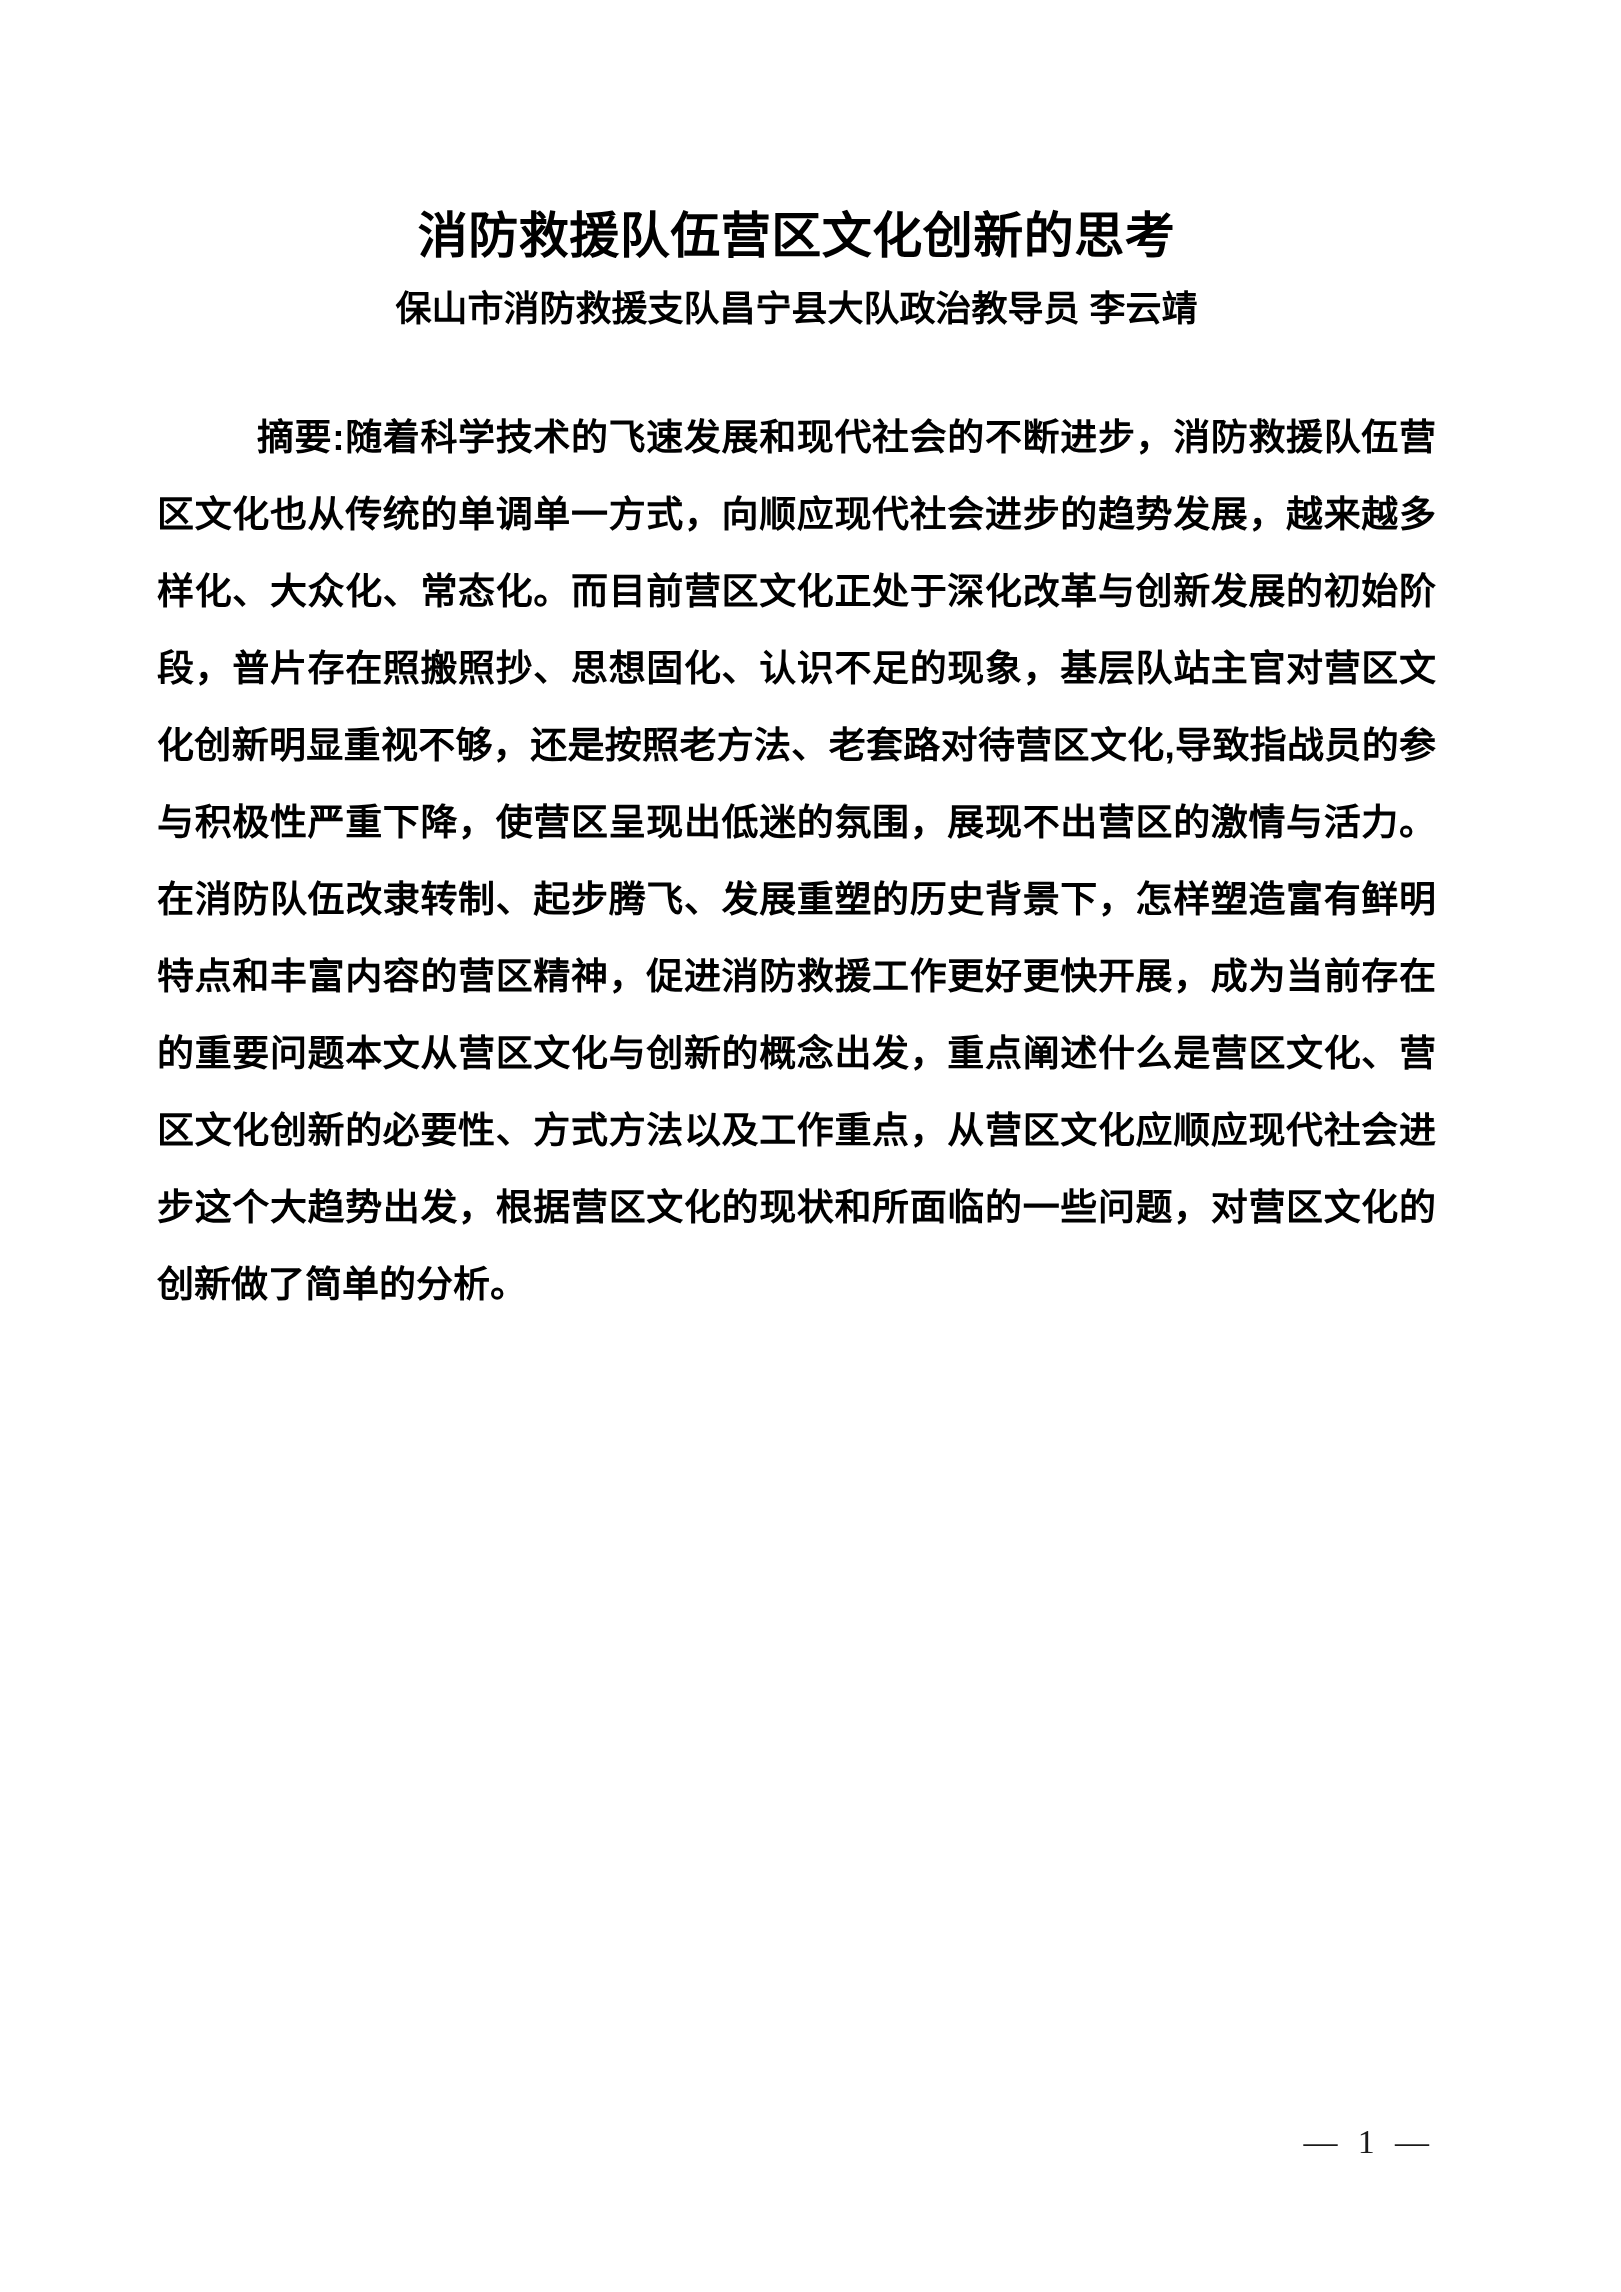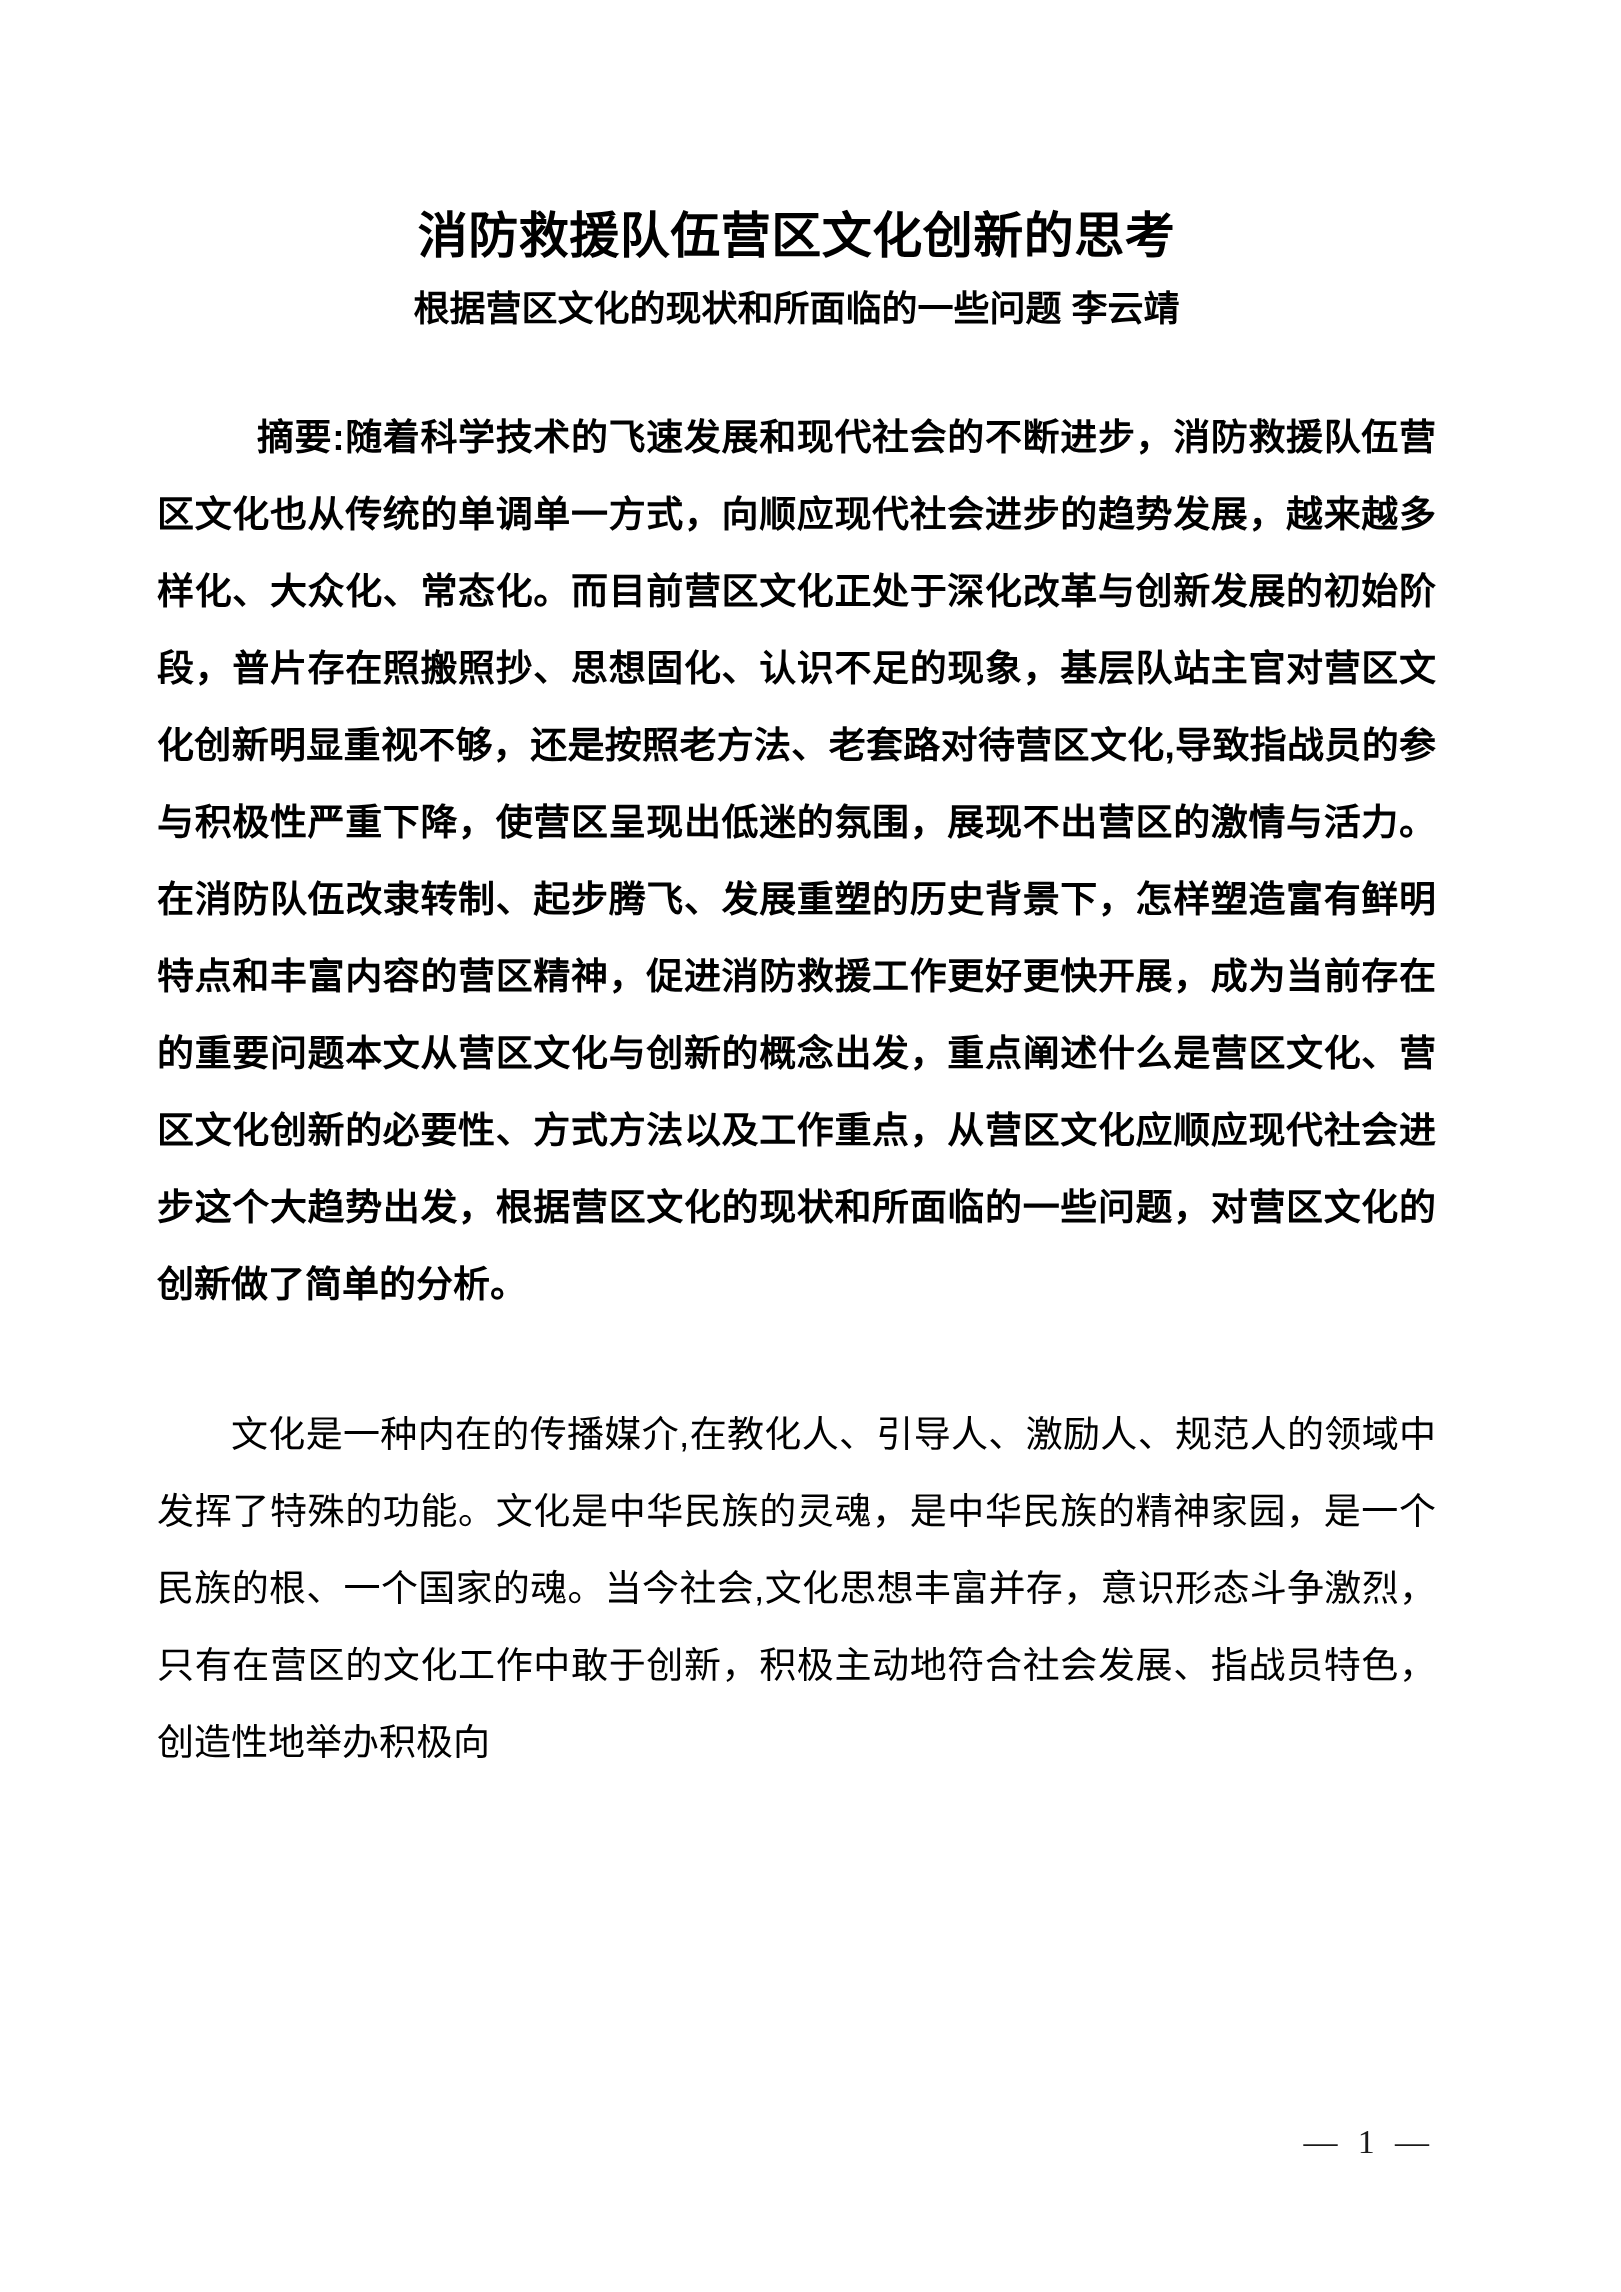--- a/index.html
+++ b/index.html
@@ -110,29 +110,26 @@
 </style>
 </head>
 <body>
 
 <div class="page">
 
   <div class="content">
 
     <h1 class="doc-title">消防救援队伍营区文化创新的思考</h1>
 
-    <div class="doc-byline">根据营区文化的现状和所面临的一些问题  李云靖</div>
+    <div class="doc-byline">保山市消防救援支队昌宁县大队政治教导员  李云靖</div>
 
     <div class="abstract-block">
       <p class="para indent-abs">摘要:随着科学技术的飞速发展和现代社会的不断进步，消防救援队伍营区文化也从传统的单调单一方式，向顺应现代社会进步的趋势发展，越来越多样化、大众化、常态化。而目前营区文化正处于深化改革与创新发展的初始阶段，普片存在照搬照抄、思想固化、认识不足的现象，基层队站主官对营区文化创新明显重视不够，还是按照老方法、老套路对待营区文化,导致指战员的参与积极性严重下降，使营区呈现出低迷的氛围，展现不出营区的激情与活力。在消防队伍改隶转制、起步腾飞、发展重塑的历史背景下，怎样塑造富有鲜明特点和丰富内容的营区精神，促进消防救援工作更好更快开展，成为当前存在的重要问题本文从营区文化与创新的概念出发，重点阐述什么是营区文化、营区文化创新的必要性、方式方法以及工作重点，从营区文化应顺应现代社会进步这个大趋势出发，根据营区文化的现状和所面临的一些问题，对营区文化的创新做了简单的分析。</p>
     </div>
 
-    <div class="body-block">
-      <p class="para indent-2">文化是一种内在的传播媒介,在教化人、引导人、激励人、规范人的领域中发挥了特殊的功能。文化是中华民族的灵魂，是中华民族的精神家园，是一个民族的根、一个国家的魂。当今社会,文化思想丰富并存，意识形态斗争激烈，只有在营区的文化工作中敢于创新，积极主动地符合社会发展、指战员特色，创造性地举办积极向</p>
-    </div>
 
   </div>
 
   <div class="page-number">
     <span>— 1 —</span>
   </div>
 
 </div>
 
 

